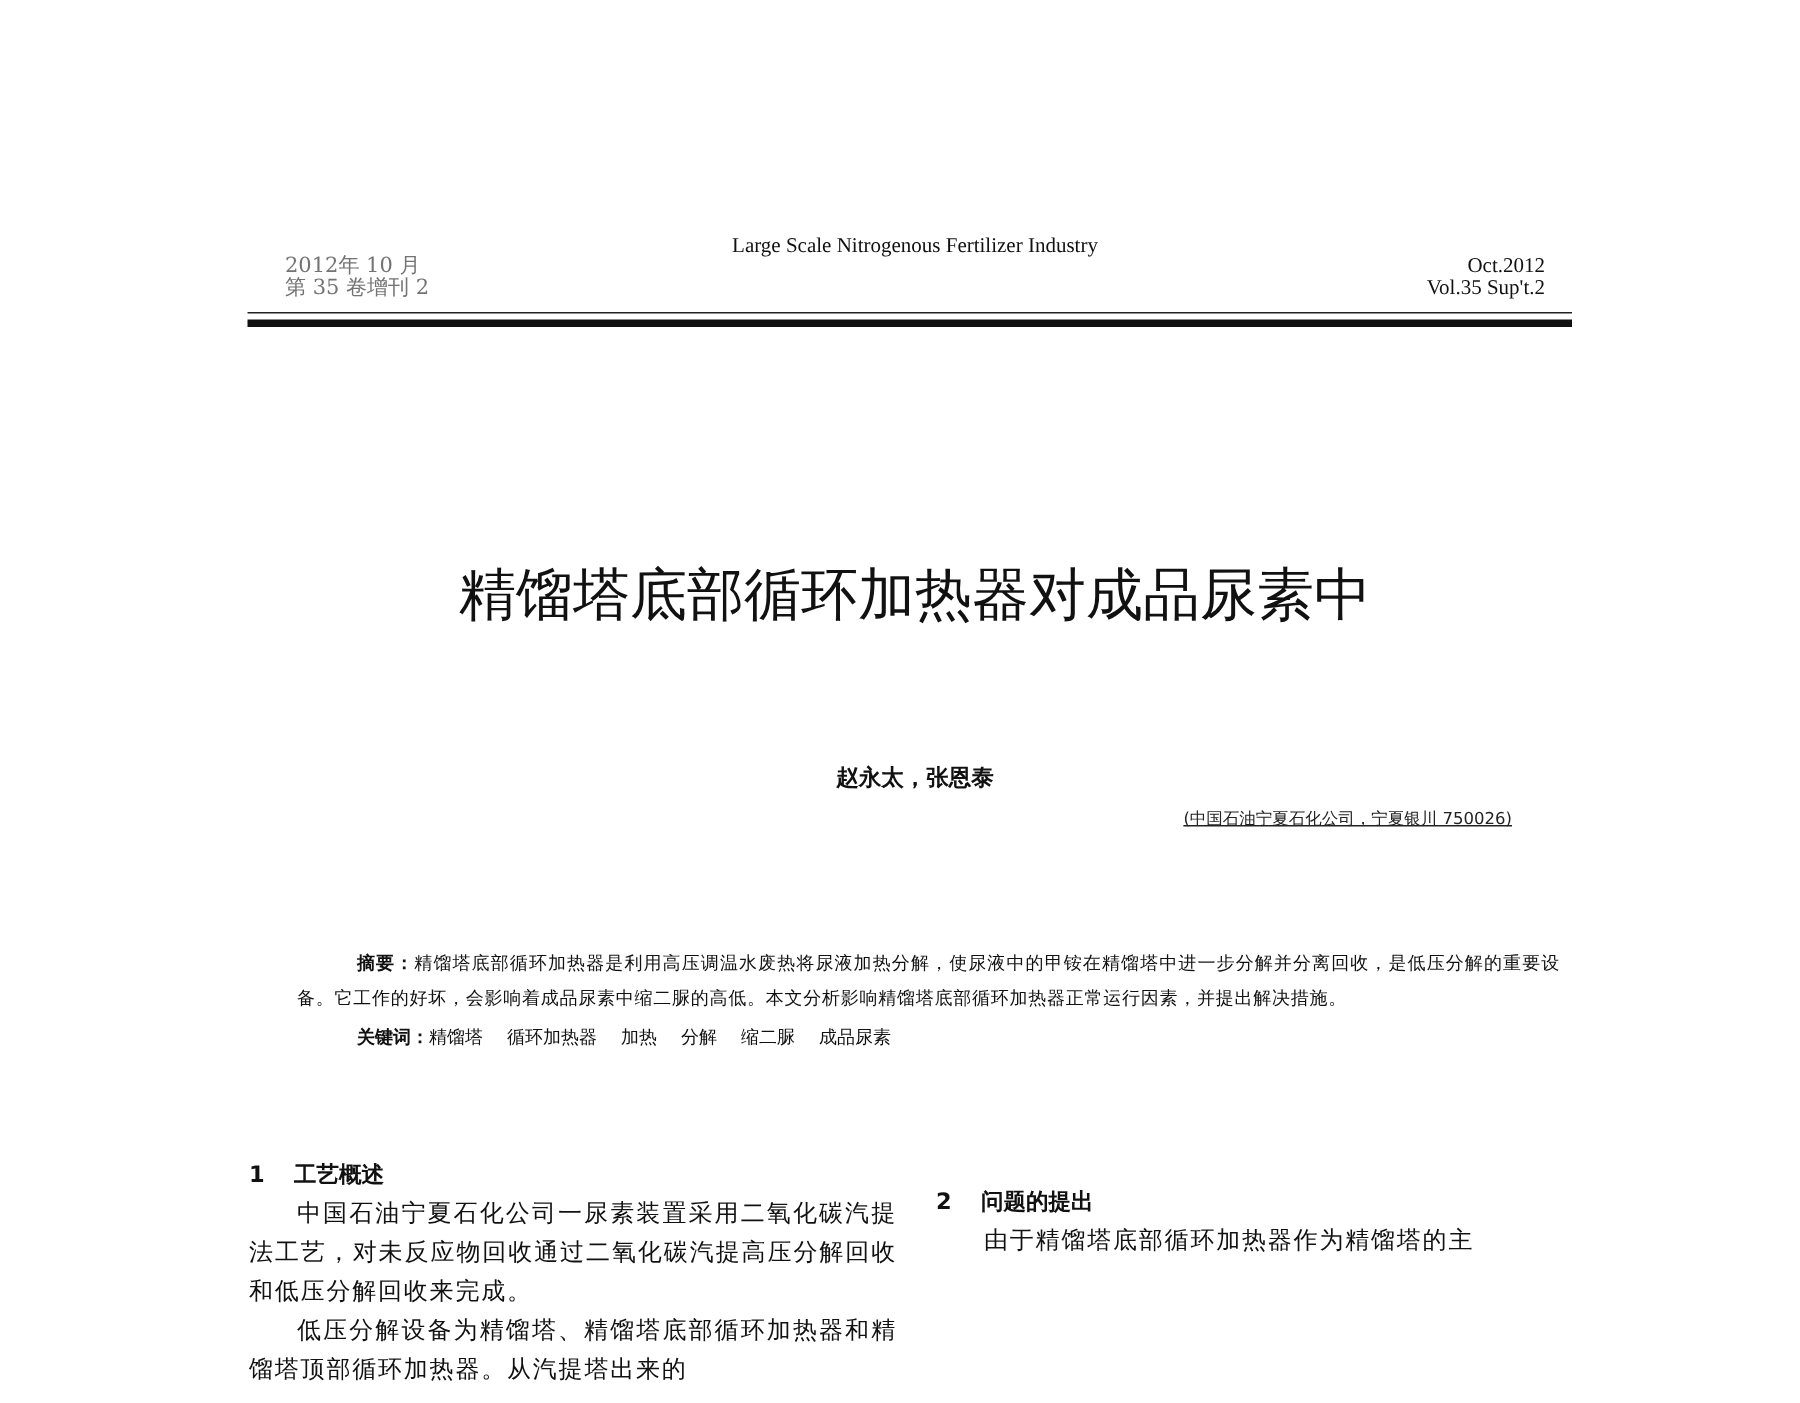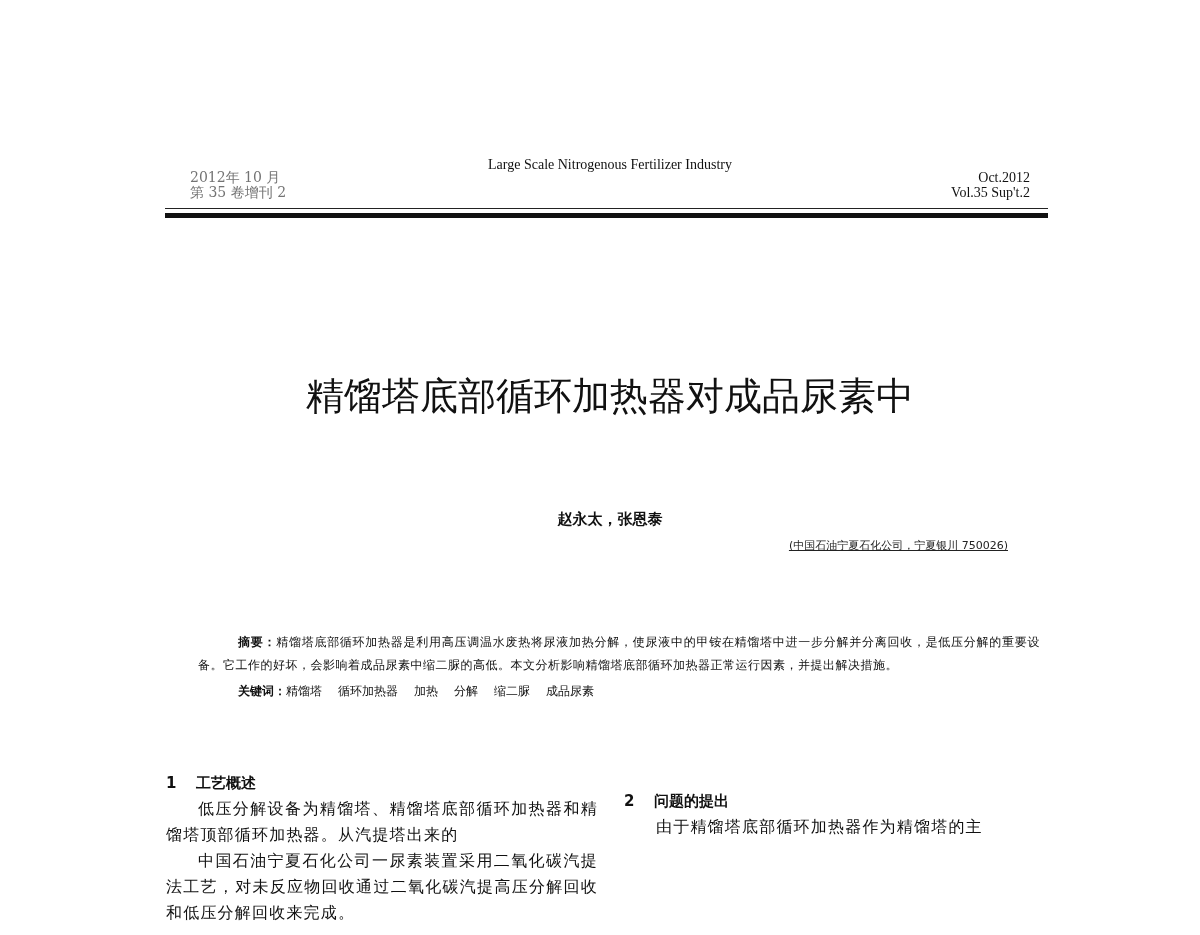--- a/index.html
+++ b/index.html
@@ -72,21 +72,21 @@
 </div>
 <div class="abs authors">赵永太，张恩泰</div>
 <div class="abs affil">(中国石油宁夏石化公司，宁夏银川  750026)</div>
 
 <div class="abs abstract"><span class="lbl">摘要：</span><span>精馏塔底部循环加热器是利用高压调温水废热将尿液加热分解，使尿液中的甲铵在精馏塔中进一步分解并分离回收，是低压分解的重要设备。它工作的好坏，会影响着成品尿素中缩二脲的高低。本文分析影响精馏塔底部循环加热器正常运行因素，并提出解决措施。</span></div>
 
 <div class="abs keywords"><span class="lbl">关键词：</span><span class="kw">精馏塔</span><span class="kw">循环加热器</span><span class="kw">加热</span><span class="kw">分解</span><span class="kw">缩二脲</span><span class="kw">成品尿素</span></div>
 
 <div class="abs col col-left">
   <div class="sec-h"><span class="num">1</span><span>工艺概述</span></div>
+  <div class="para">中国石油宁夏石化公司一尿素装置采用二氧化碳汽提法工艺，对未反应物回收通过二氧化碳汽提高压分解回收和低压分解回收来完成。</div>
   <div class="para">低压分解设备为精馏塔、精馏塔底部循环加热器和精馏塔顶部循环加热器。从汽提塔出来的</div>
-  <div class="para">中国石油宁夏石化公司一尿素装置采用二氧化碳汽提法工艺，对未反应物回收通过二氧化碳汽提高压分解回收和低压分解回收来完成。</div>
 </div>
 
 <div class="abs col col-right">
   <div class="gap"></div>
   <div class="sec-h"><span class="num">2</span><span>问题的提出</span></div>
   <div class="para">由于精馏塔底部循环加热器作为精馏塔的主</div>
 </div>
 
 </body></html>

